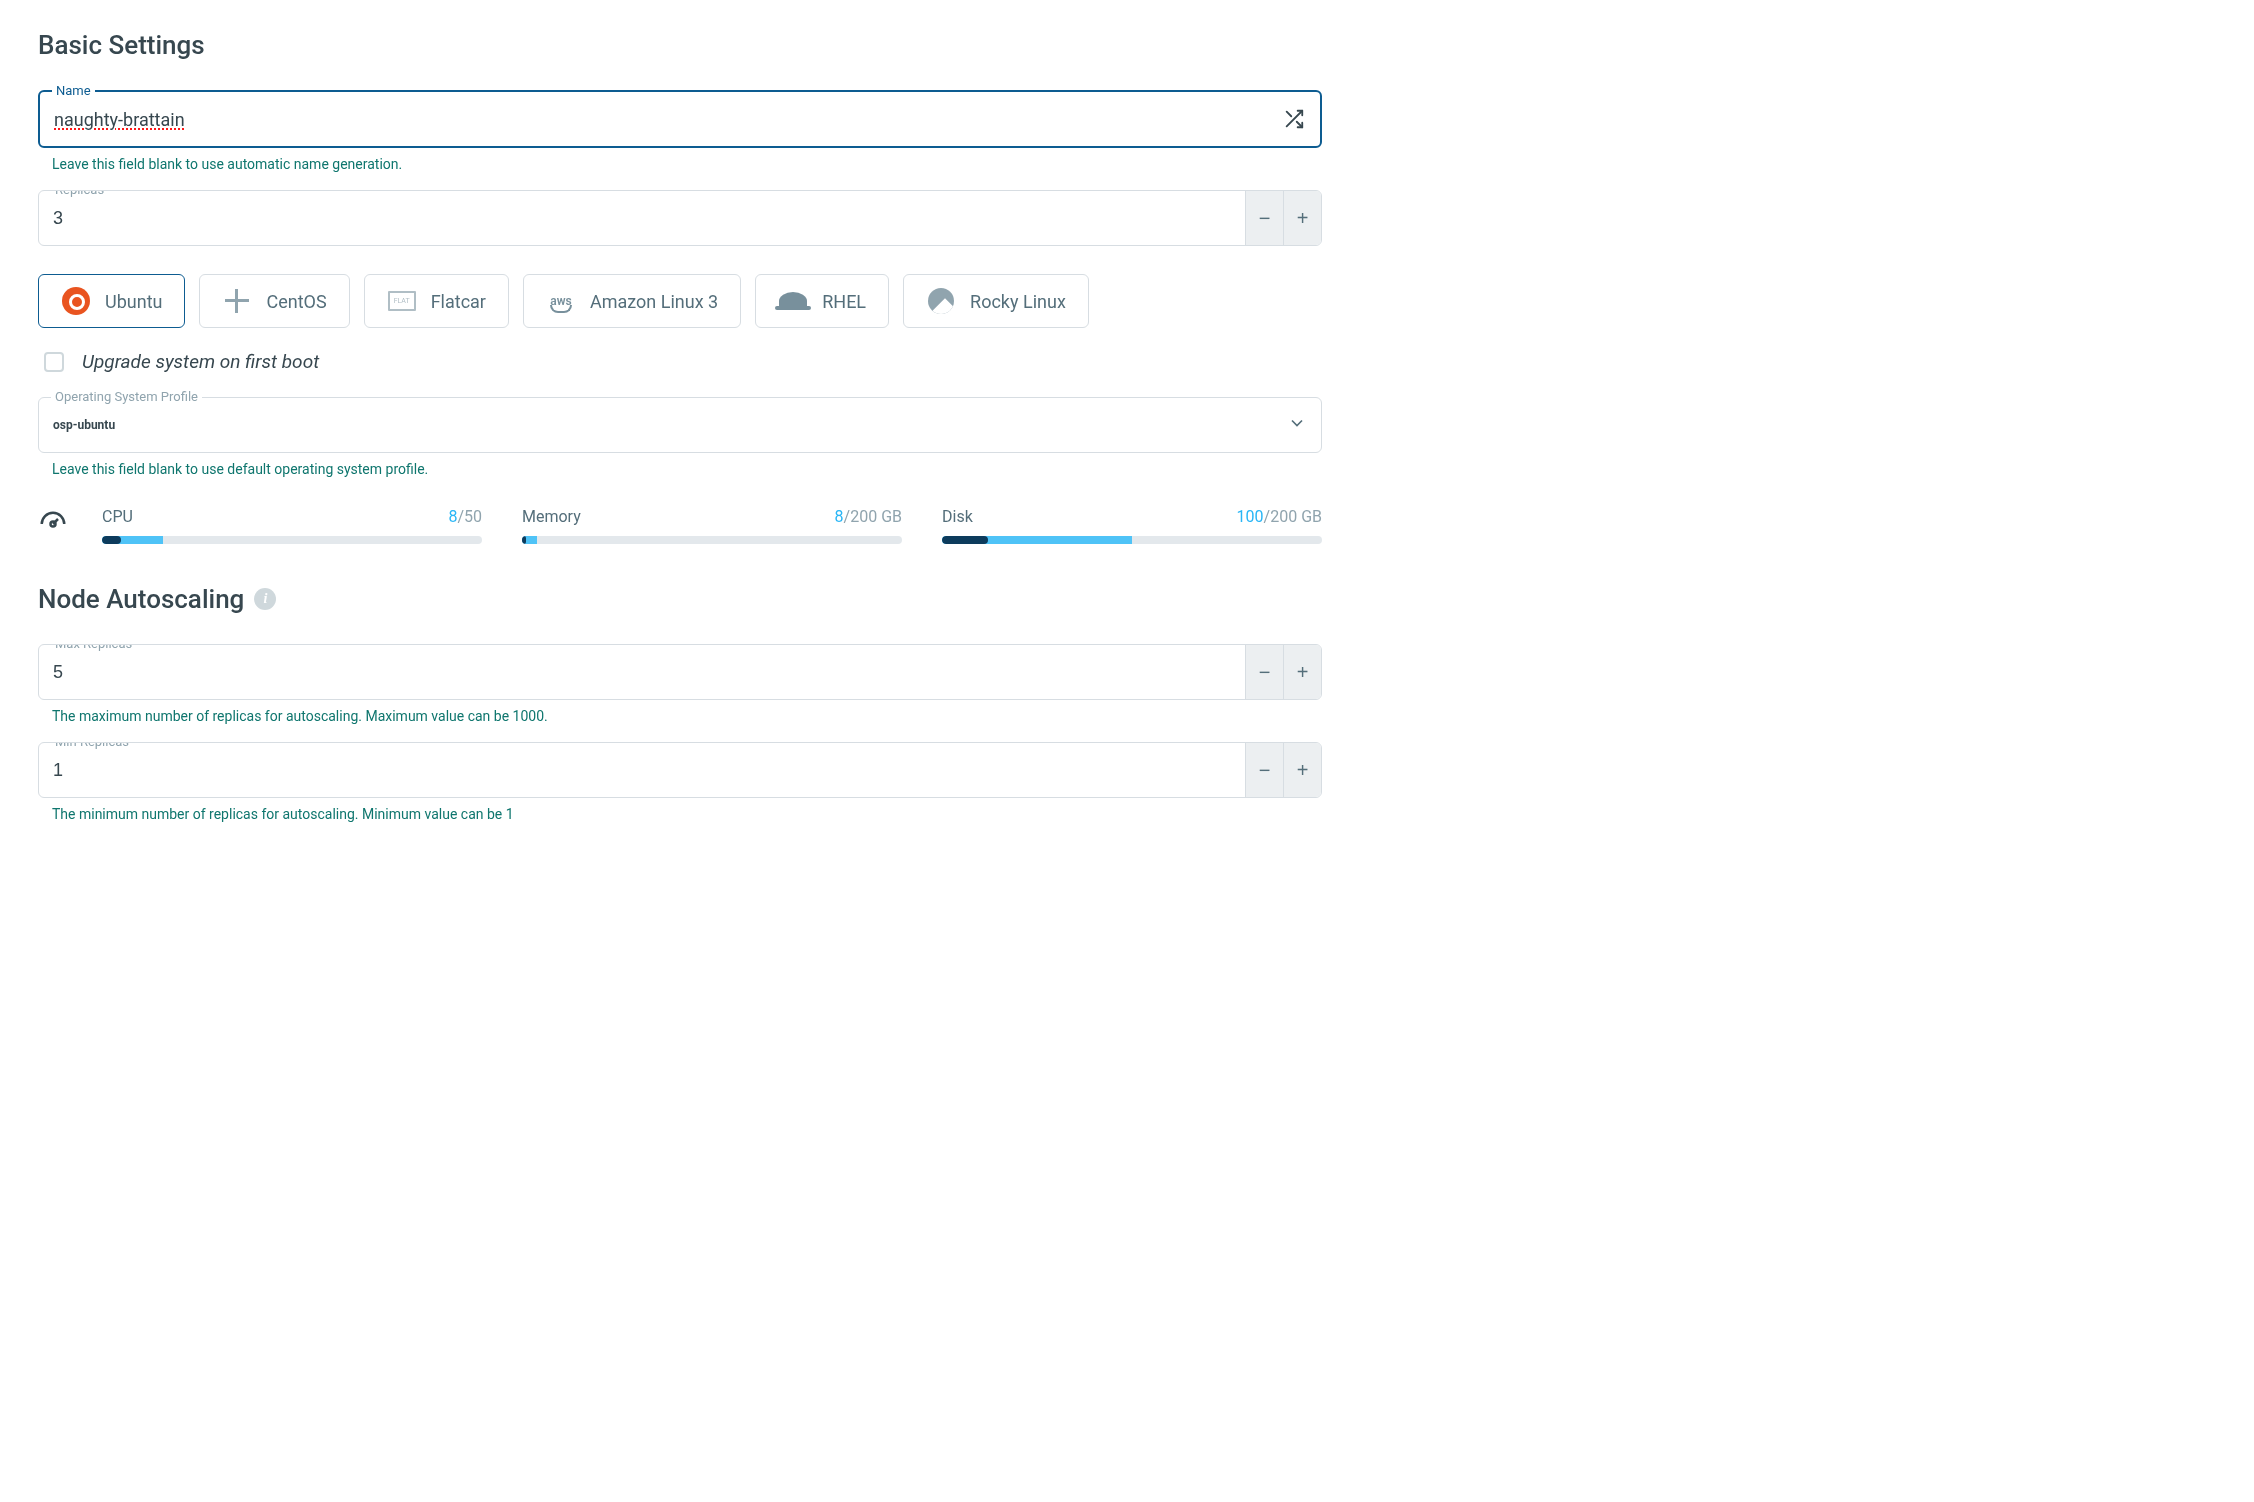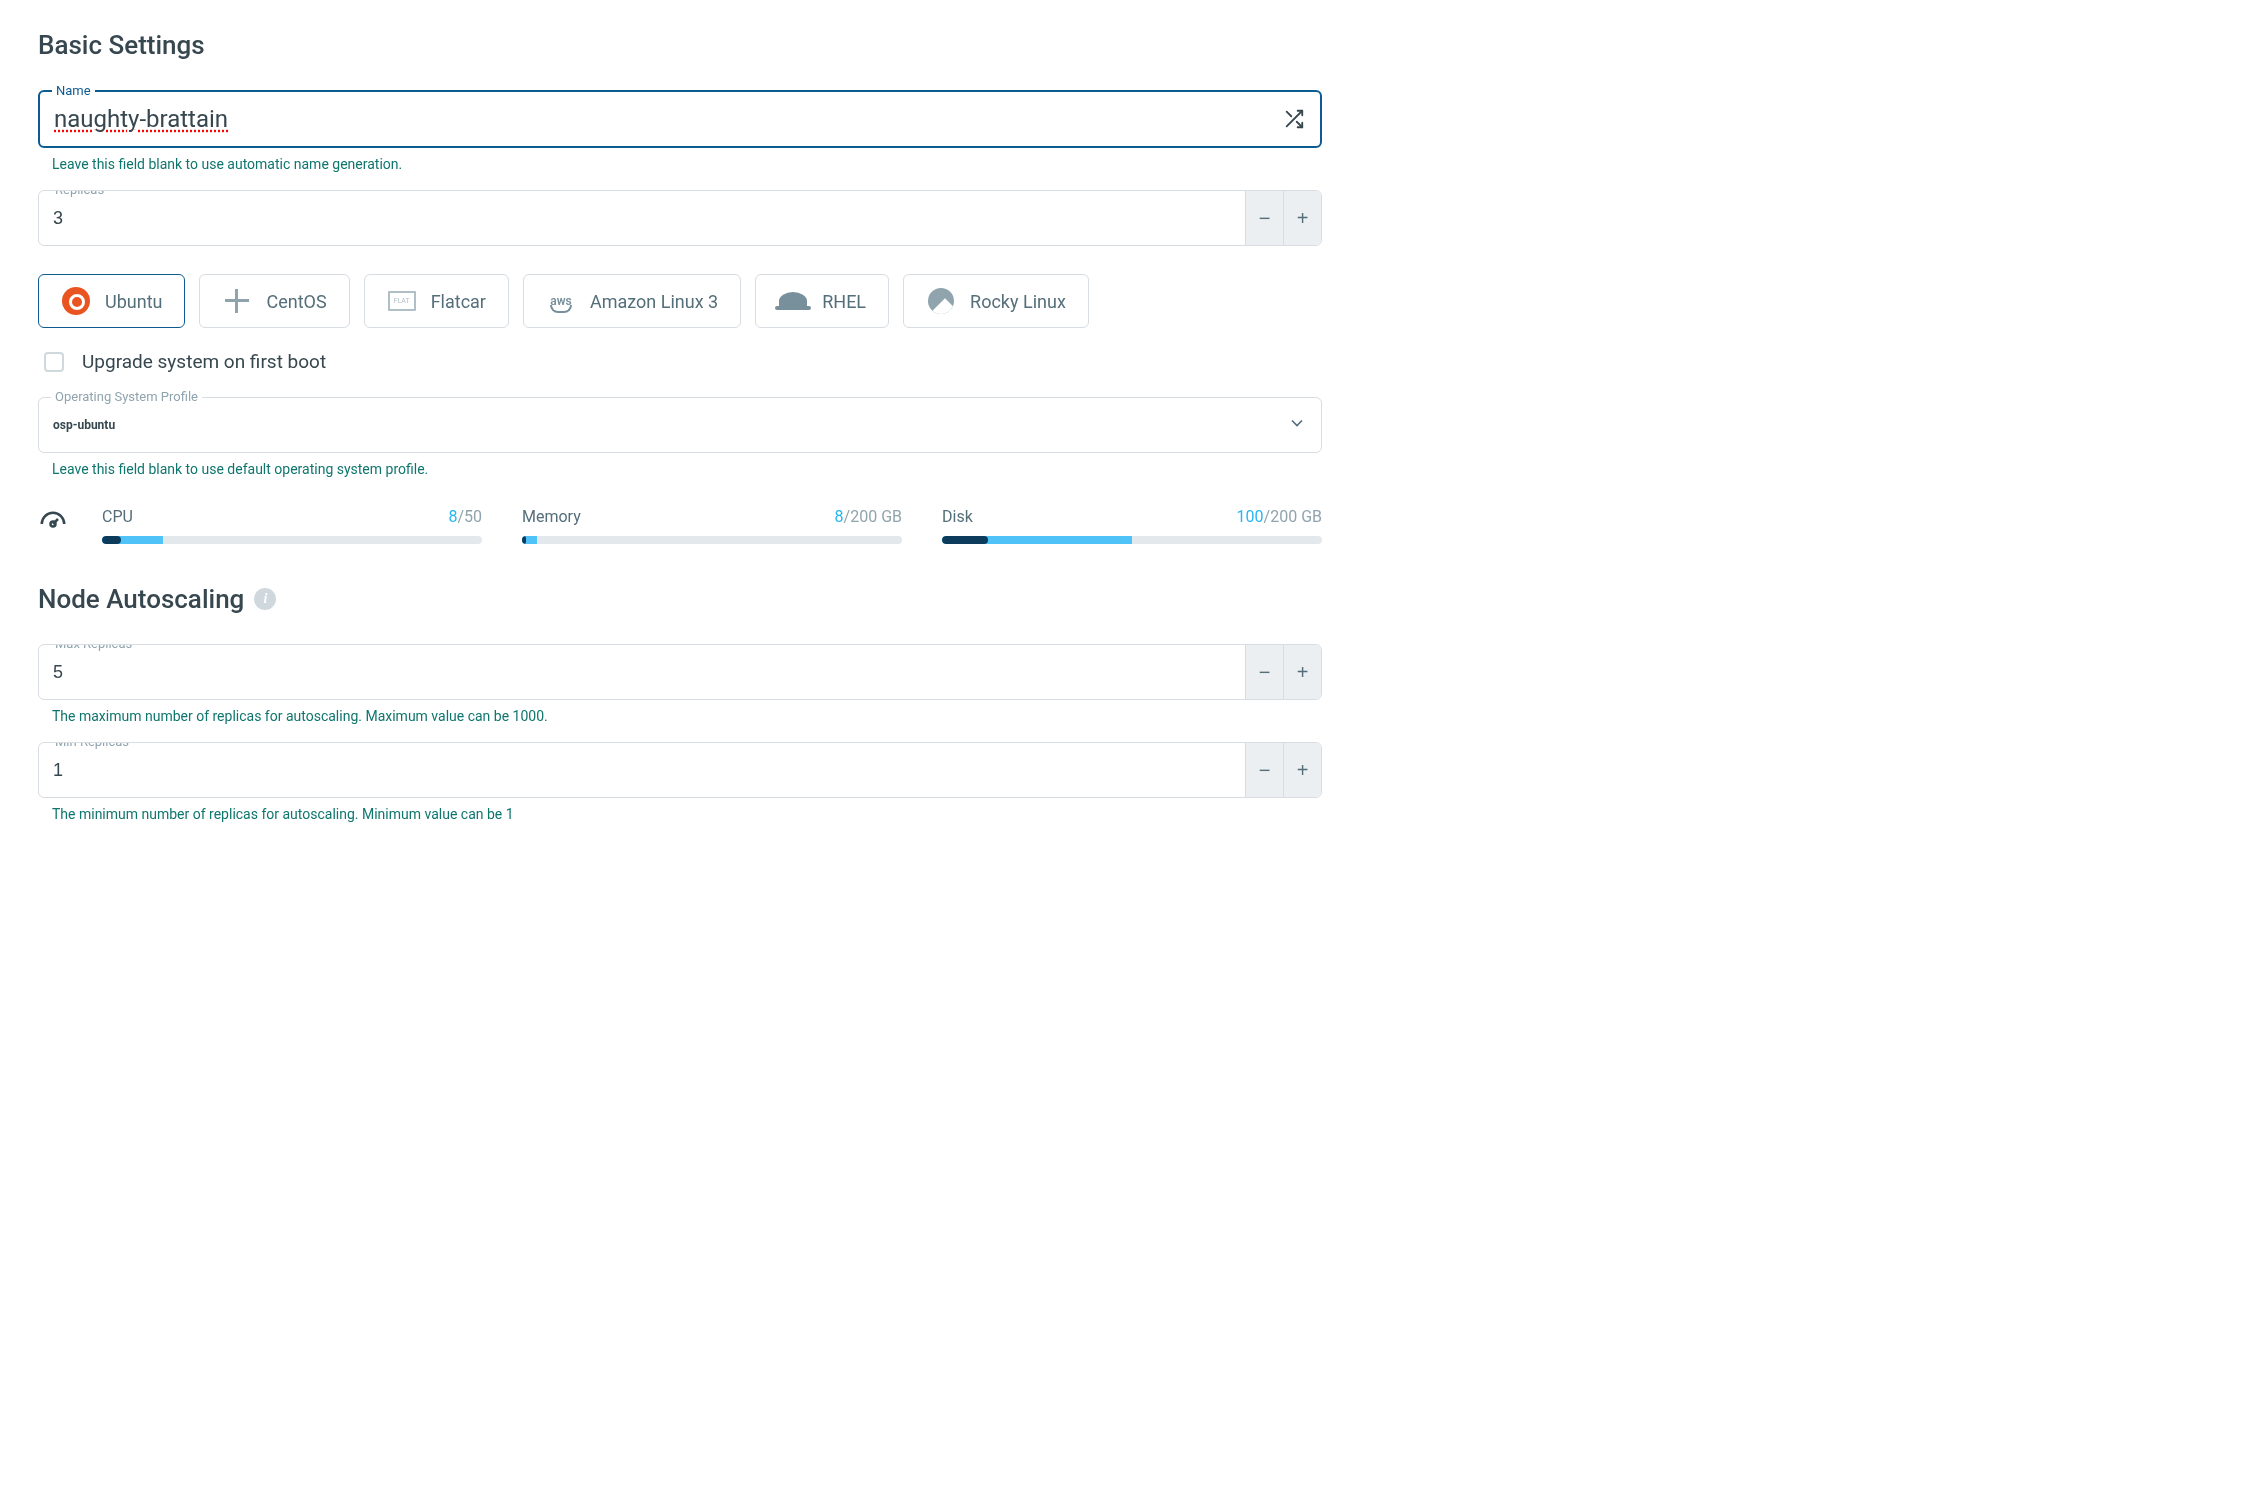--- a/index.html
+++ b/index.html
@@ -52,21 +52,21 @@
   .field-inner {
     display:flex;
     align-items:center;
     padding: 0 8px 0 14px;
     height: 54px;
   }
   .field-input {
     flex:1;
     border:none;
     outline:none;
-    font-size:24px;
+    font-size:18px;
     color:#37474f;
     background:transparent;
   }
   .spellcheck-underline {
     text-decoration: underline dotted red;
     text-underline-offset: 3px;
   }
   .shuffle-btn {
     width:36px;height:36px;
     display:flex;align-items:center;justify-content:center;
@@ -138,21 +138,21 @@
   .centos-sq::after{height:100%;width:3px;left:10px;}
   .flatcar-box{width:28px;height:20px;border:2px solid #b0bec5;border-radius:1px;font-size:7px;display:flex;align-items:center;justify-content:center;color:#b0bec5;}
   .aws-txt{font-size:12px;font-weight:600;color:#78909c;position:relative;}
   .aws-txt::after{content:"";position:absolute;left:0;right:0;bottom:-5px;height:6px;border:2px solid #78909c;border-top:none;border-radius:0 0 10px 10px;}
   .rhel-hat{width:28px;height:18px;background:#78909c;border-radius:50% 50% 4px 4px;position:relative;}
   .rhel-hat::after{content:"";position:absolute;left:-4px;right:-4px;bottom:0;height:4px;background:#78909c;border-radius:4px;}
   .rocky-circ{width:26px;height:26px;border-radius:50%;background:#90a4ae;position:relative;overflow:hidden;}
   .rocky-circ::after{content:"";position:absolute;width:18px;height:18px;background:#fff;transform:rotate(45deg);top:14px;left:8px;}
   .check-row{display:flex;align-items:center;gap:18px;margin:12px 0 24px 6px;}
   .checkbox{width:20px;height:20px;border:2px solid #cfd8dc;border-radius:4px;}
-  .check-label{font-size:19px;color:#37474f;}
+  .check-label{font-size:19px;color:#37474f;font-style:italic;}
   .select-wrap{position:relative;border:1px solid #d7dde2;border-radius:6px;height:56px;display:flex;align-items:center;padding:0 14px;margin-bottom:4px;}
   .select-value{font-size:12px;color:#37474f;flex:1;font-weight:bold;}
   .chevron{color:#546e7a;}
   .gauge-row{display:flex;align-items:flex-start;gap:34px;margin:30px 0 40px 0;}
   .gauge-icon{color:#37474f;margin-top:2px;}
   .bars{flex:1;display:flex;gap:40px;}
   .bar-block{flex:1;}
   .bar-head{display:flex;justify-content:space-between;font-size:16px;margin-bottom:10px;color:#546e7a;}
   .bar-head .used{color:#29b6f6;}
   .bar-head .total{color:#90a4ae;}

